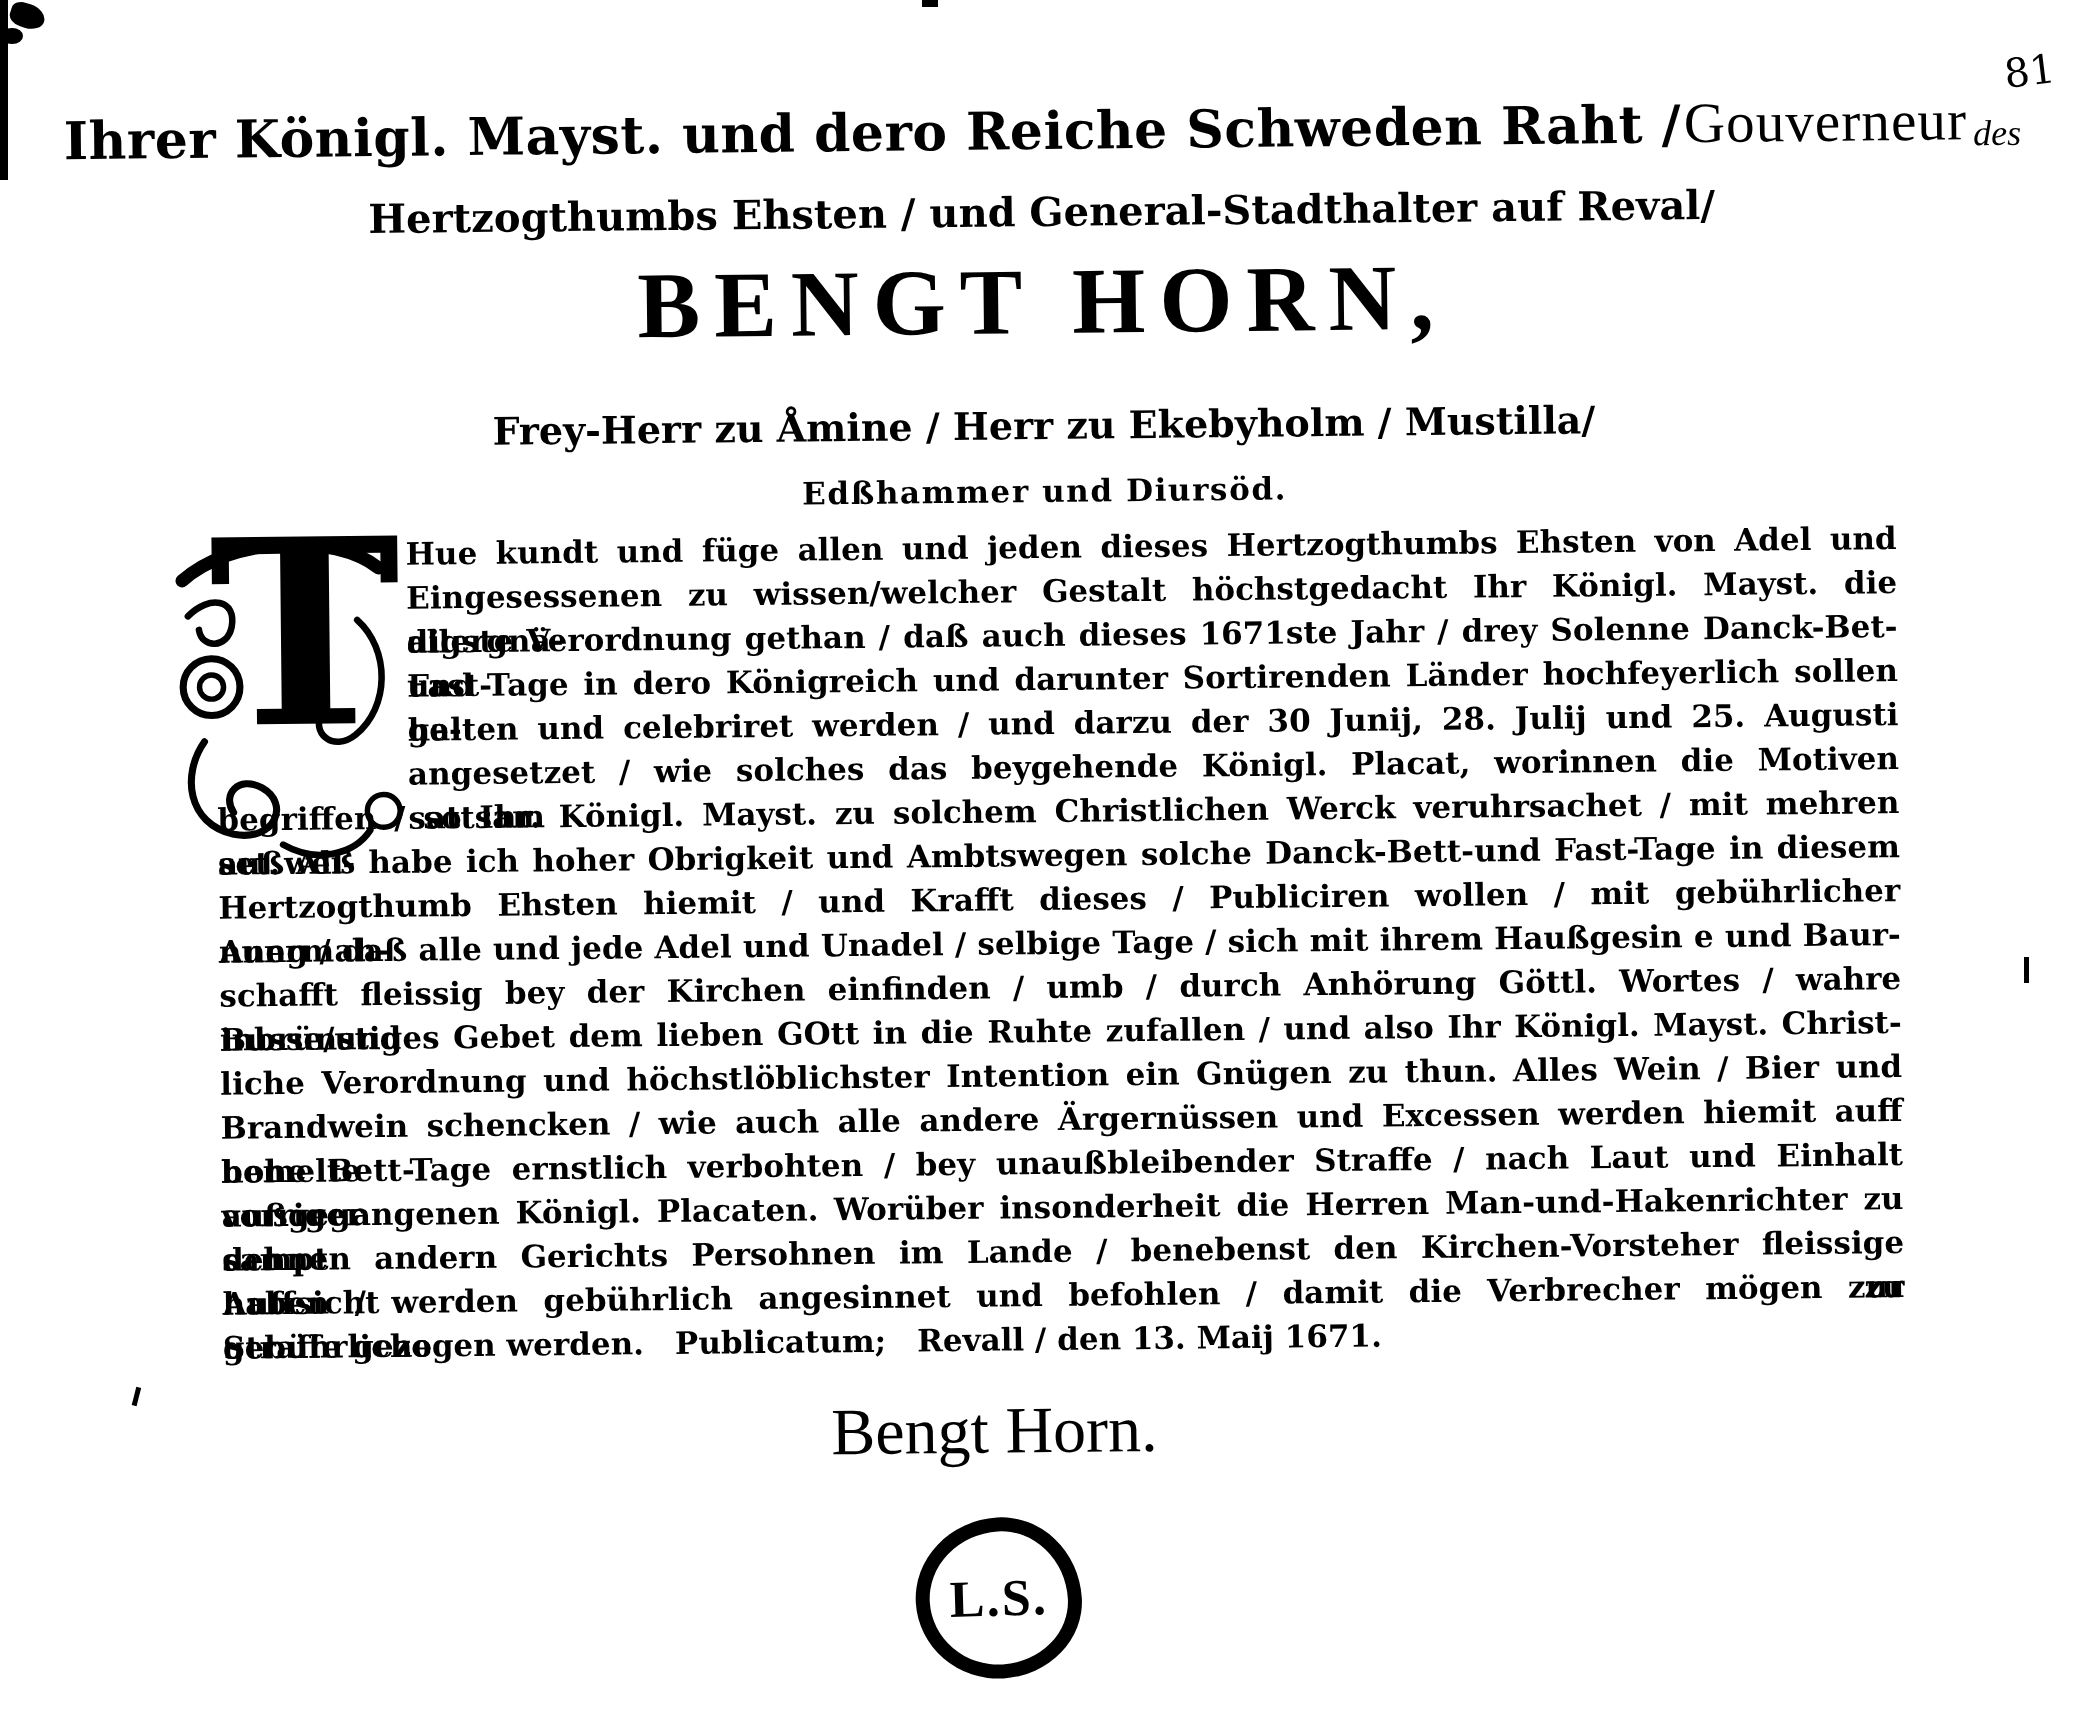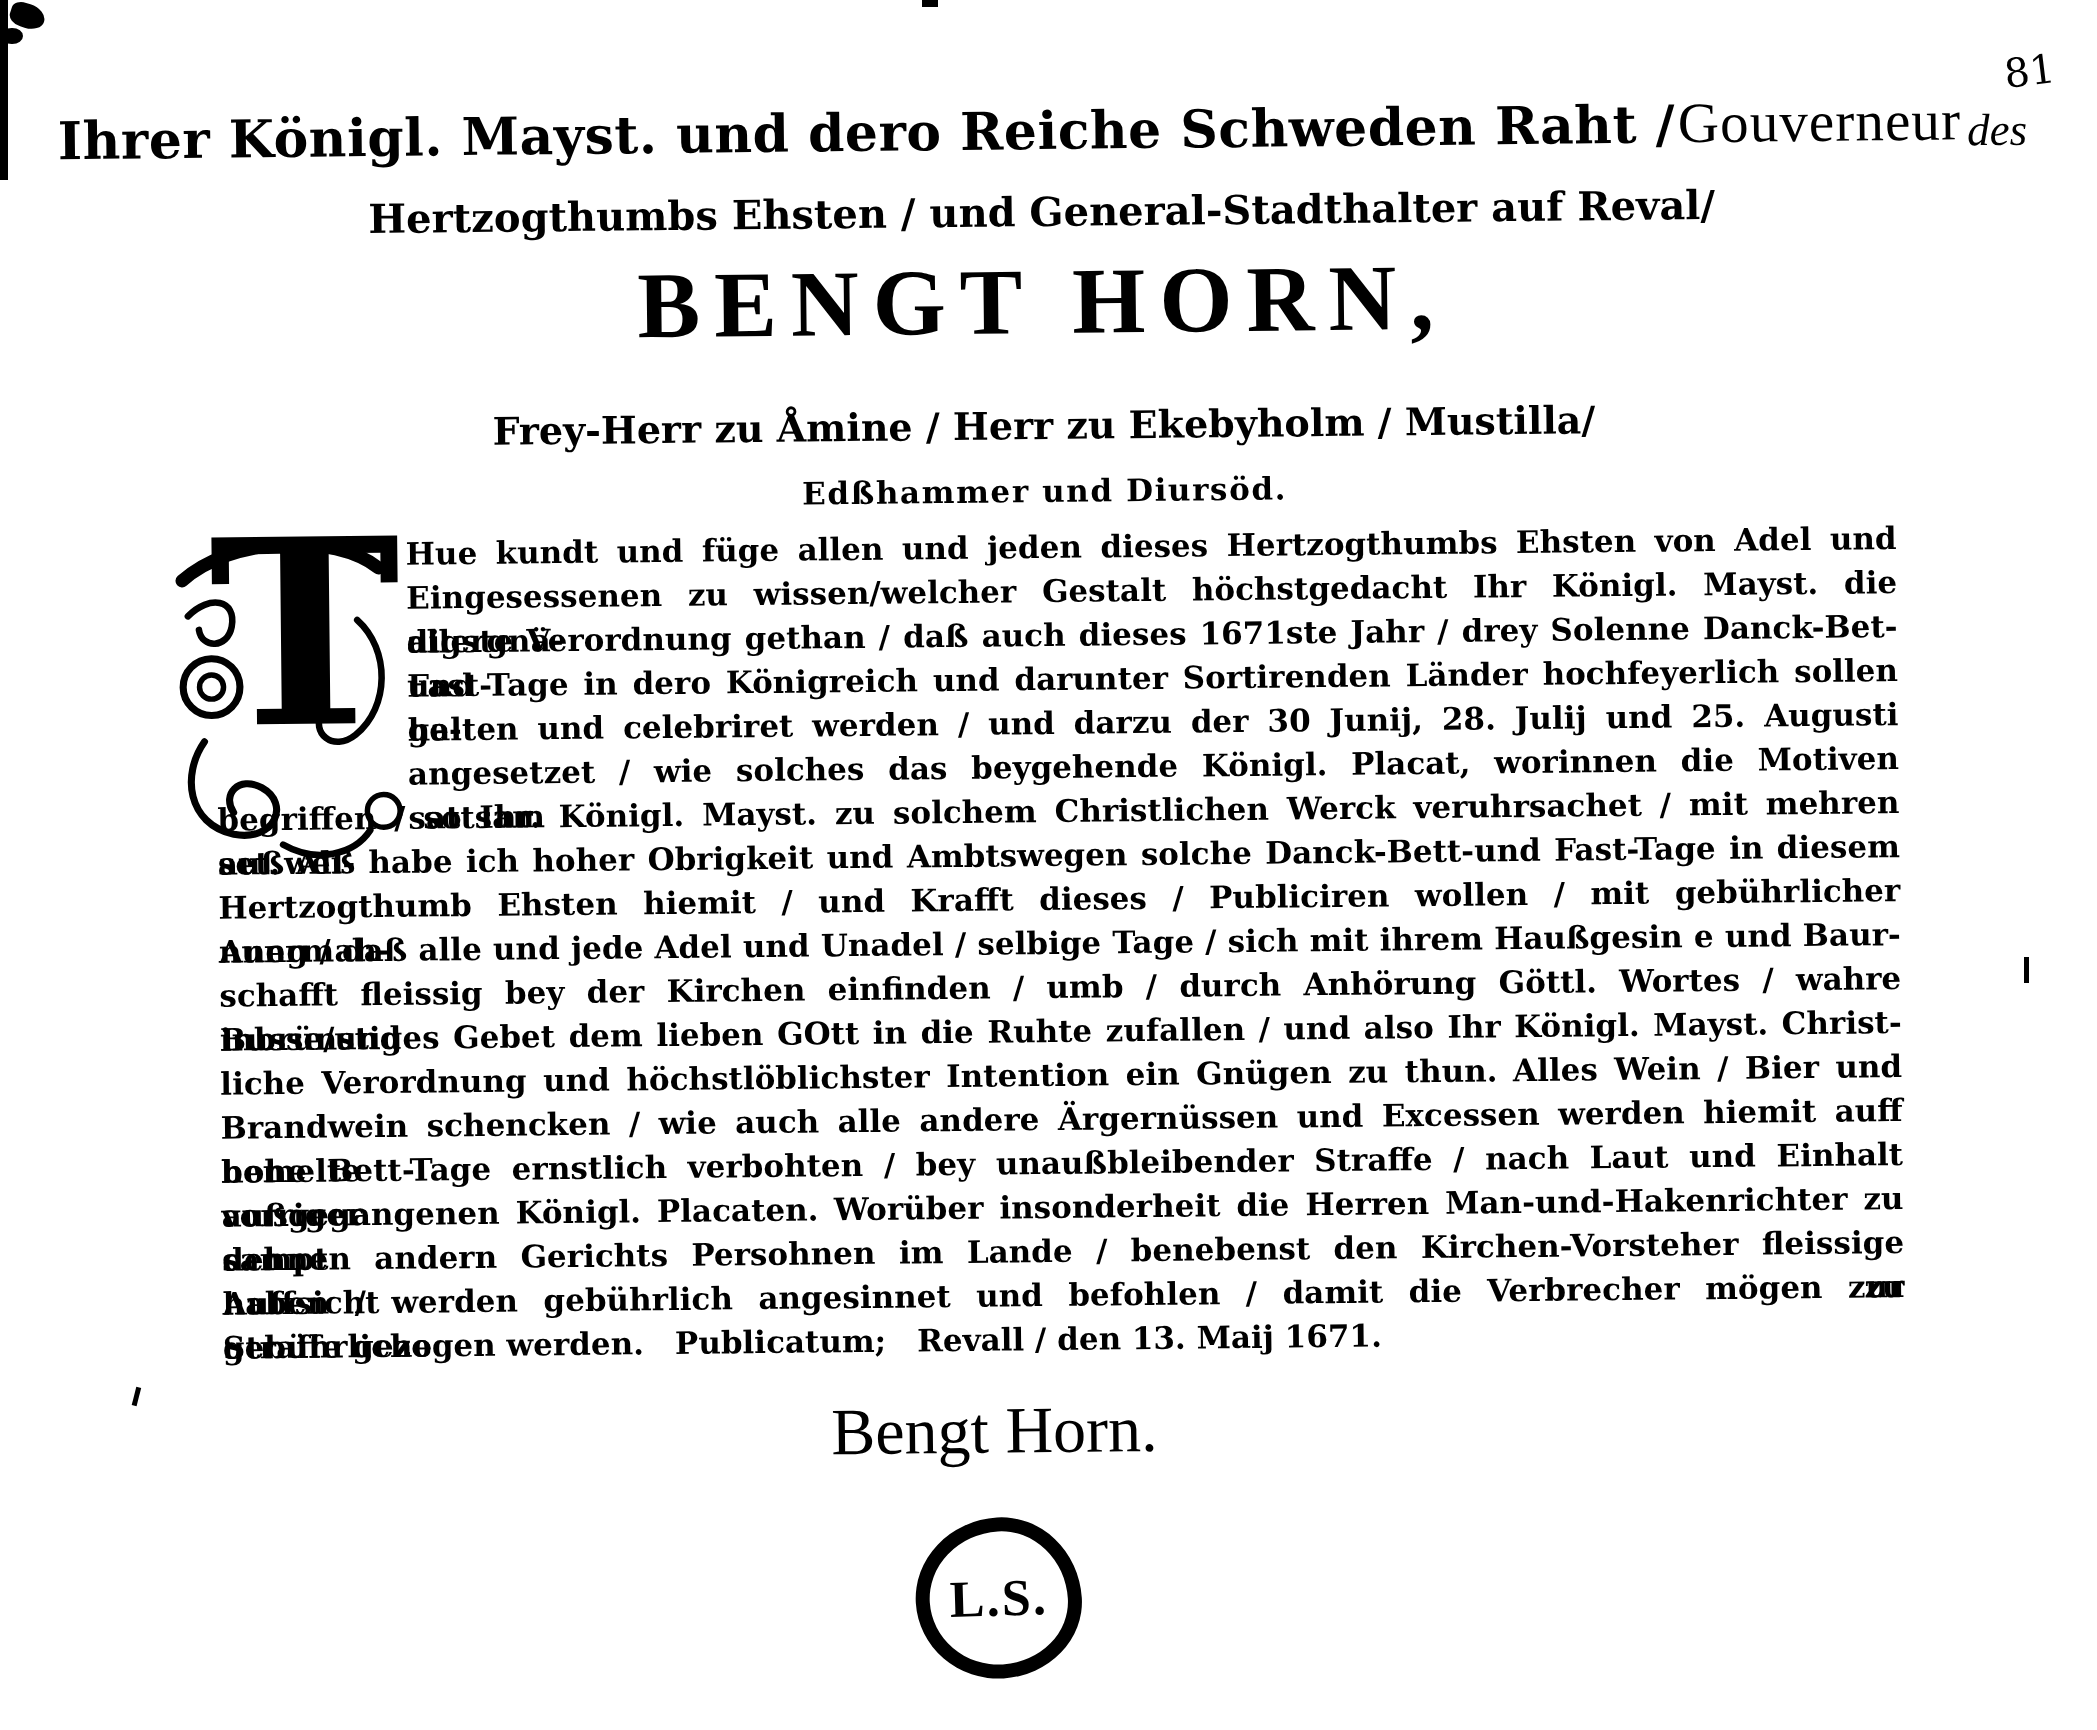--- a/index.html
+++ b/index.html
@@ -24,21 +24,21 @@
   .h1-black{
     font-family:"DejaVu Serif",serif;font-weight:700;
     font-size:52px;letter-spacing:0.5px;
   }
   .h1-roman{
     font-family:"Liberation Serif",serif;font-weight:400;
     font-size:57px;letter-spacing:1.1px;
   }
   .h1-des{
     font-family:"Liberation Serif",serif;font-style:italic;
-    font-size:45px;position:relative;top:5.5px;left:3.3px;
+    font-size:36px;position:relative;top:5.5px;left:3.3px;
   }
   .h2{
     position:absolute;top:188px;left:0;width:100%;
     text-align:center;font-weight:700;font-size:40px;white-space:nowrap;
   }
   .bigname{
     position:absolute;top:247px;left:0;width:100%;
     text-align:center;
     font-family:"Liberation Serif",serif;font-weight:700;
     font-size:94px;letter-spacing:14px;white-space:nowrap;

